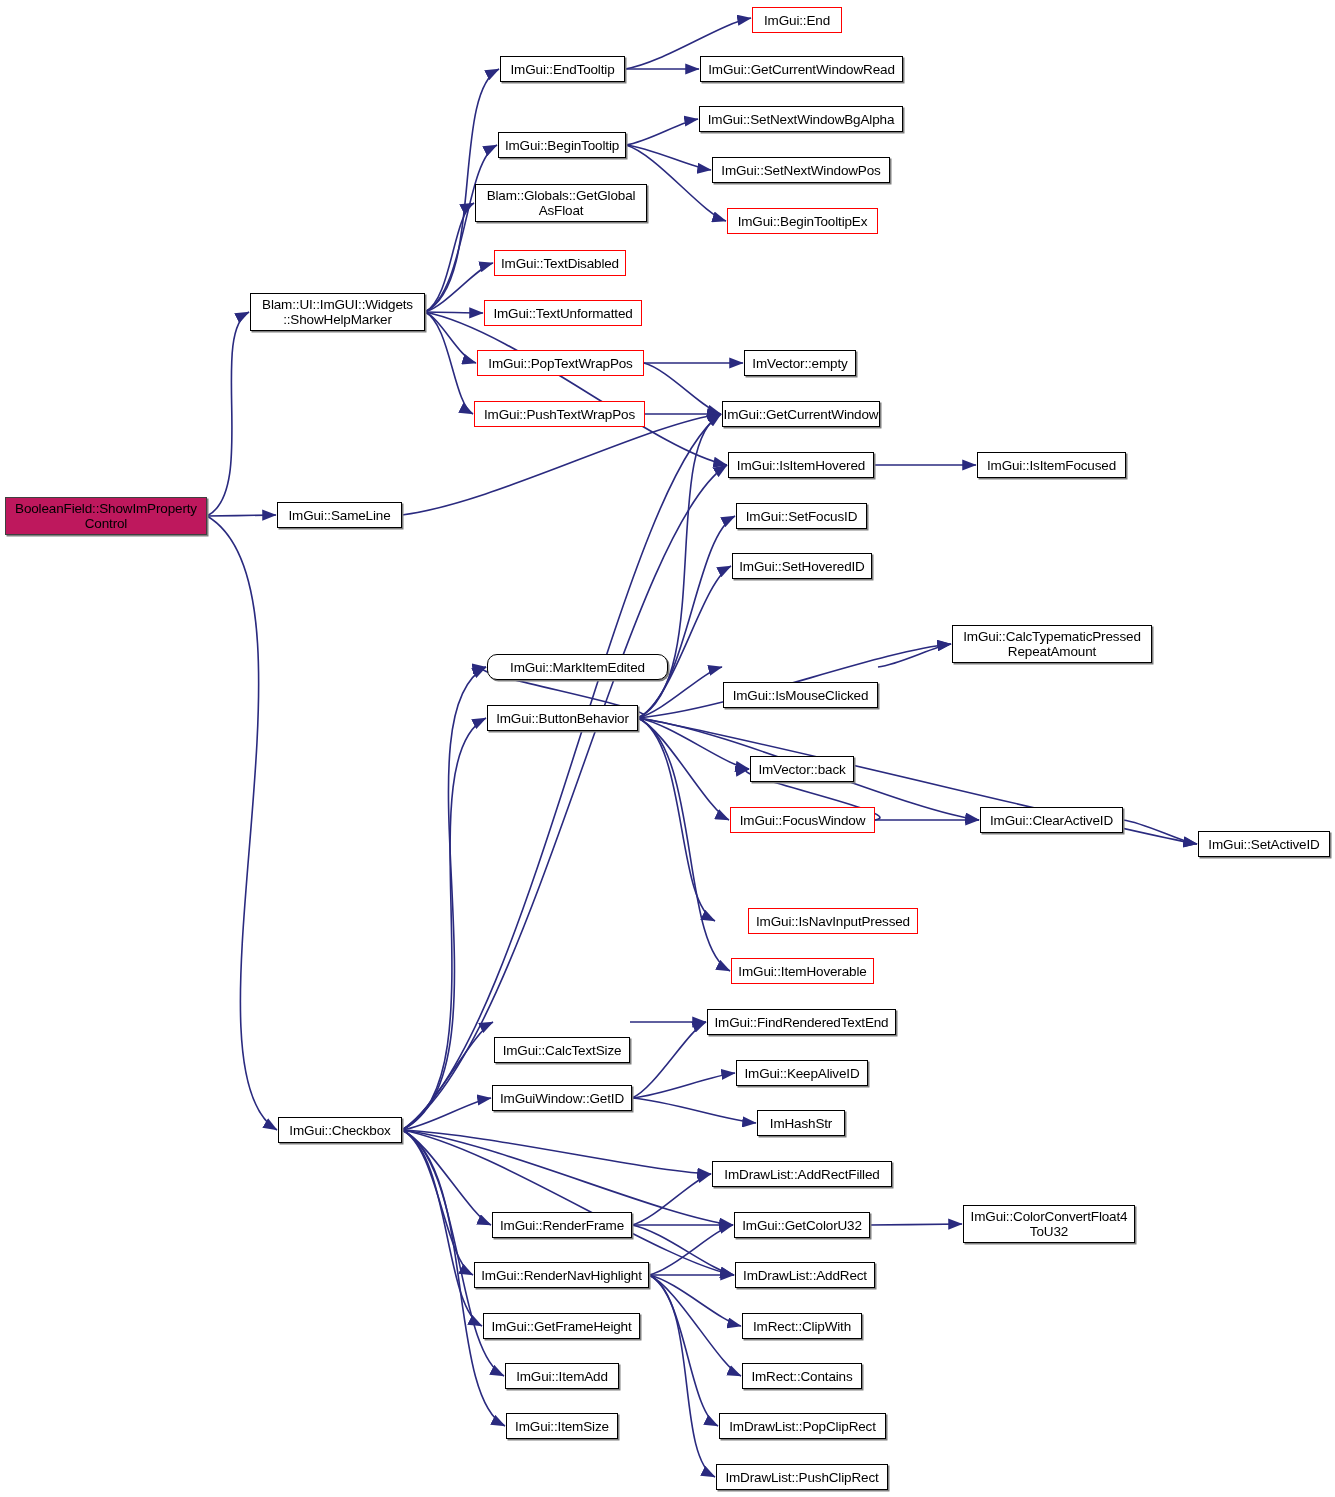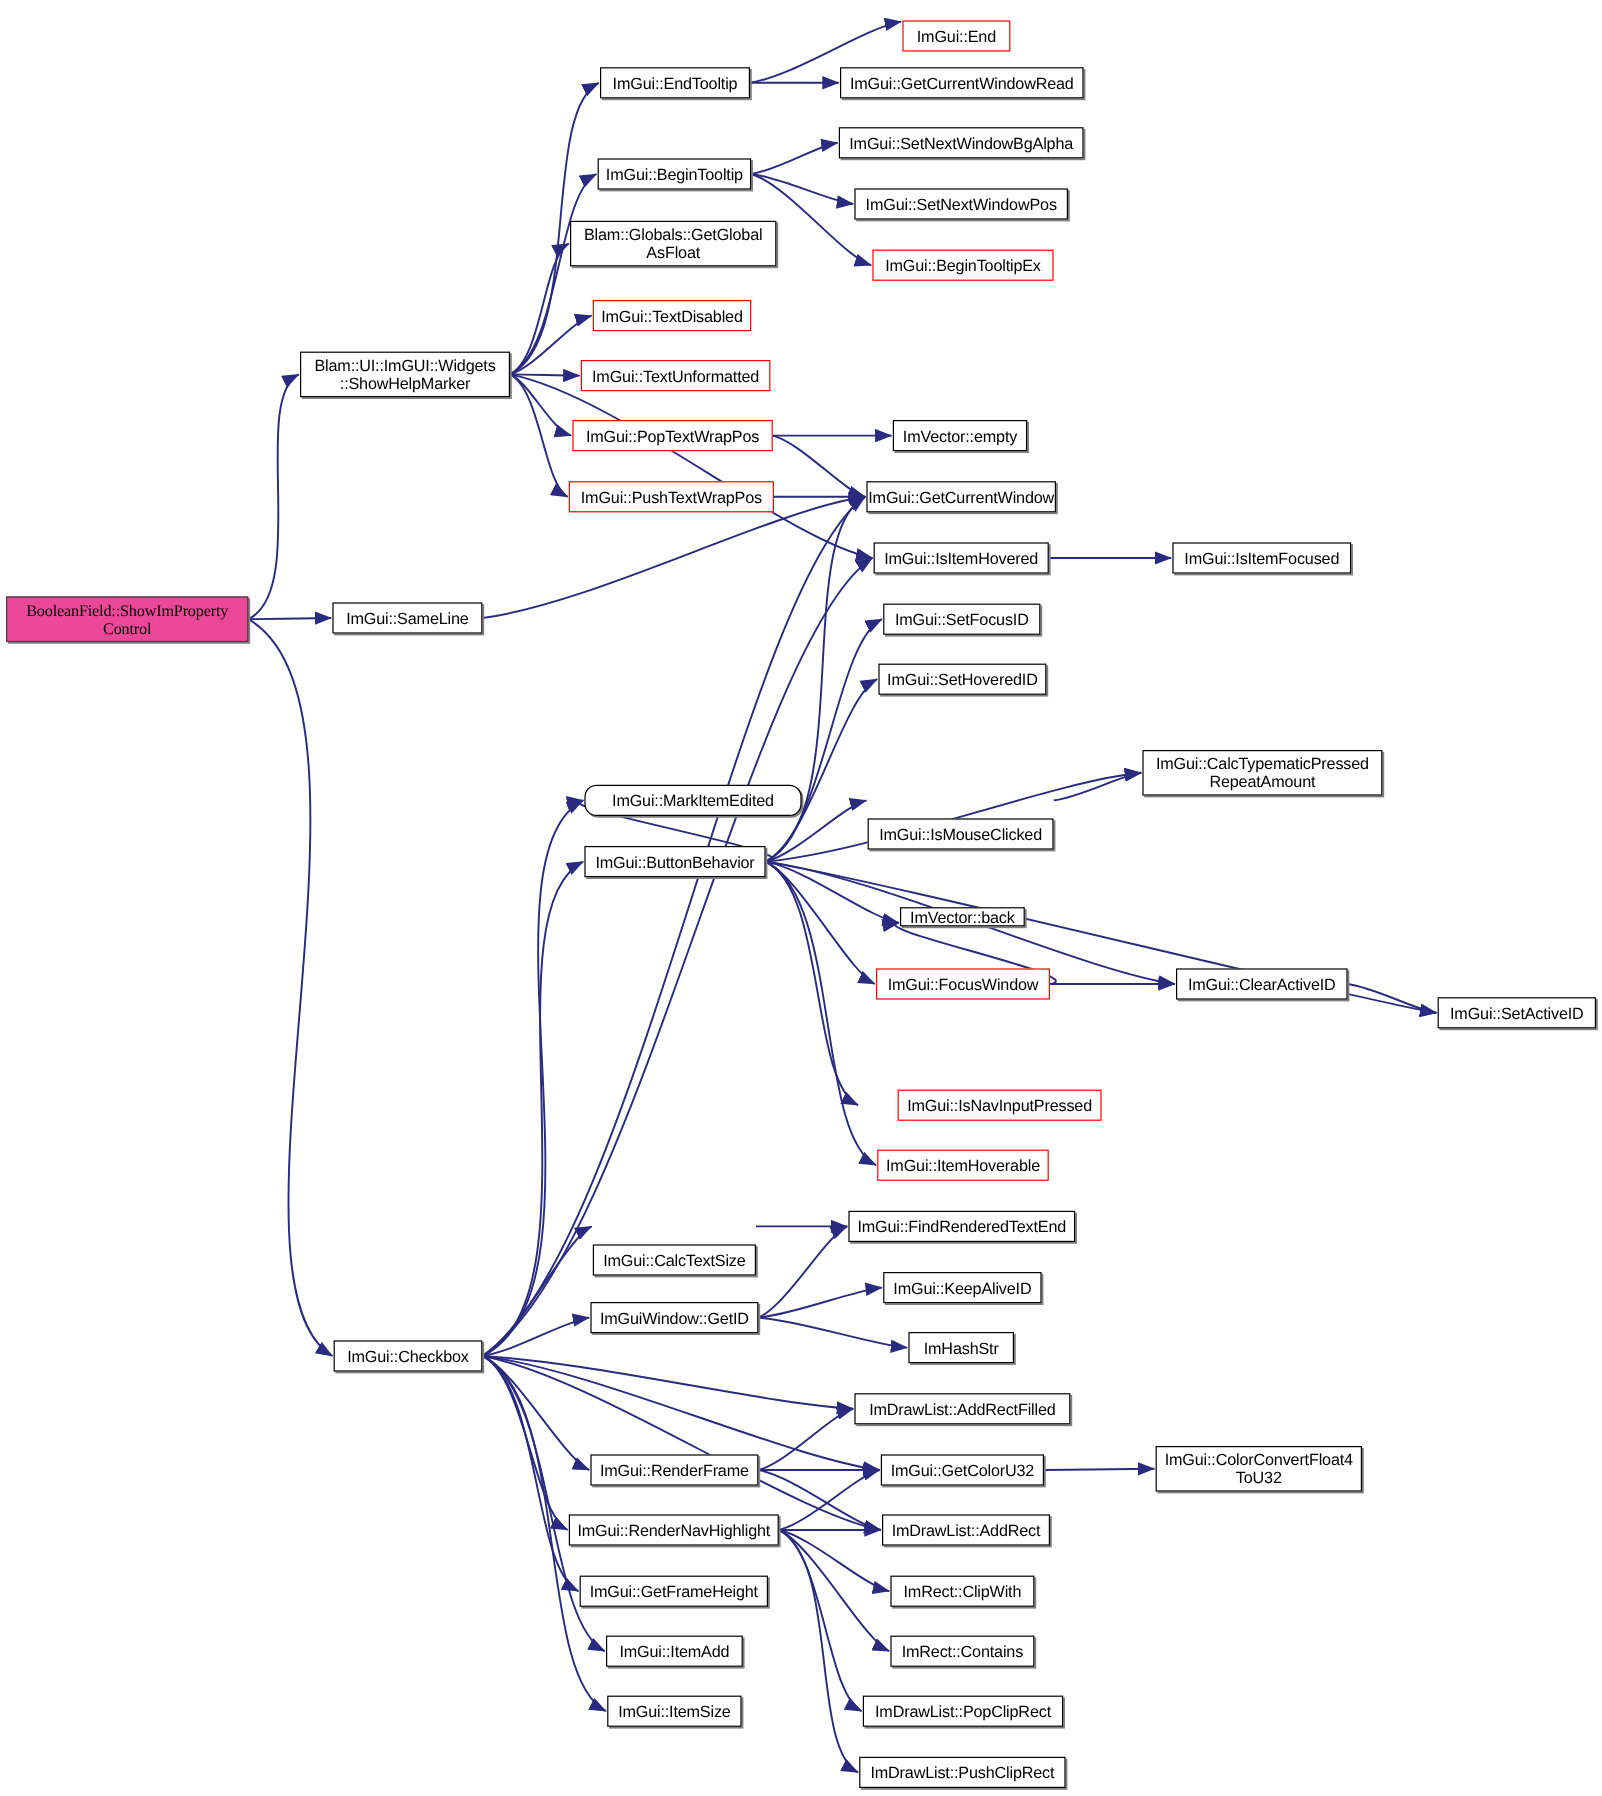--- a/index.html
+++ b/index.html
@@ -19,21 +19,21 @@
     background:#ffffff;
     border:1px solid #000000;
     letter-spacing:-0.15px;
     white-space:pre-line;
     overflow:hidden;
   }
   .node.shadow{
     box-shadow:1.5px 1.5px 0 0 #808080;
   }
   .node.red{ border-color:#ff0000; }
-  .node.root{ background:#ec4899; border-color:#404040;font-family:Liberation Serif, serif; }
+  .node.root{ background:#be185d; border-color:#404040; }
   .node span{display:block;width:100%;}
 </style>
 </head>
 <body>
 
 <div id="graph-root">
   <svg id="edges" viewBox="0 0 1335 1497">
     <defs>
       <marker id="arrowhead" markerWidth="9" markerHeight="7" refX="8.6" refY="3.5" orient="auto" markerUnits="strokeWidth">
         <polygon points="0,0 9,3.5 0,7" fill="#2a2a7f"></polygon>
@@ -110,41 +110,41 @@
   <div id="node-layer">
       <div class="node root shadow" style="left: 5px; top: 497px; width: 202px; height: 38px;"><span>BooleanField::ShowImProperty
 Control</span></div>
       <div class="node shadow" style="left: 277px; top: 502px; width: 125px; height: 26px;"><span>ImGui::SameLine</span></div>
       <div class="node shadow" style="left: 250px; top: 293px; width: 175px; height: 38px;"><span>Blam::UI::ImGUI::Widgets
 ::ShowHelpMarker</span></div>
       <div class="node shadow" style="left: 500px; top: 56px; width: 125px; height: 26px;"><span>ImGui::EndTooltip</span></div>
       <div class="node shadow" style="left: 498px; top: 132px; width: 128px; height: 26px;"><span>ImGui::BeginTooltip</span></div>
       <div class="node shadow" style="left: 475px; top: 184px; width: 172px; height: 38px;"><span>Blam::Globals::GetGlobal
 AsFloat</span></div>
-      <div class="node red" style="left: 752px; top: 17px; width: 90px; height: 26px;"><span>ImGui::End</span></div>
+      <div class="node red" style="left: 752px; top: 7px; width: 90px; height: 26px;"><span>ImGui::End</span></div>
       <div class="node shadow" style="left: 700px; top: 56px; width: 203px; height: 26px;"><span>ImGui::GetCurrentWindowRead</span></div>
       <div class="node shadow" style="left: 699px; top: 106px; width: 204px; height: 26px;"><span>ImGui::SetNextWindowBgAlpha</span></div>
       <div class="node shadow" style="left: 712px; top: 157px; width: 178px; height: 26px;"><span>ImGui::SetNextWindowPos</span></div>
       <div class="node red" style="left: 727px; top: 208px; width: 151px; height: 26px;"><span>ImGui::BeginTooltipEx</span></div>
       <div class="node red" style="left: 494px; top: 250px; width: 132px; height: 26px;"><span>ImGui::TextDisabled</span></div>
       <div class="node red" style="left: 484px; top: 300px; width: 158px; height: 26px;"><span>ImGui::TextUnformatted</span></div>
       <div class="node red" style="left: 477px; top: 350px; width: 167px; height: 26px;"><span>ImGui::PopTextWrapPos</span></div>
       <div class="node red" style="left: 474px; top: 401px; width: 171px; height: 26px;"><span>ImGui::PushTextWrapPos</span></div>
       <div class="node shadow" style="left: 744px; top: 350px; width: 112px; height: 26px;"><span>ImVector::empty</span></div>
       <div class="node shadow" style="left: 722px; top: 401px; width: 158px; height: 26px;"><span>ImGui::GetCurrentWindow</span></div>
       <div class="node shadow" style="left: 728px; top: 452px; width: 146px; height: 26px;"><span>ImGui::IsItemHovered</span></div>
       <div class="node shadow" style="left: 977px; top: 452px; width: 149px; height: 26px;"><span>ImGui::IsItemFocused</span></div>
       <div class="node shadow" style="left: 736px; top: 503px; width: 131px; height: 26px;"><span>ImGui::SetFocusID</span></div>
       <div class="node shadow" style="left: 732px; top: 553px; width: 140px; height: 26px;"><span>ImGui::SetHoveredID</span></div>
       <div class="node shadow" style="left: 952px; top: 625px; width: 200px; height: 38px;"><span>ImGui::CalcTypematicPressed
 RepeatAmount</span></div>
       <div class="node shadow" style="left: 723px; top: 654px; width: 155px; height: 26px; margin-top: 28px;"><span>ImGui::IsMouseClicked</span></div>
       <div class="node shadow" style="left: 487px; top: 654px; width: 181px; height: 26px; border-radius: 10px;"><span>ImGui::MarkItemEdited</span></div>
       <div class="node shadow" style="left: 487px; top: 705px; width: 151px; height: 26px;"><span>ImGui::ButtonBehavior</span></div>
-      <div class="node shadow" style="left: 750px; top: 756px; width: 104px; height: 16px;"><span>ImVector::back</span></div>
+      <div class="node shadow" style="left: 750px; top: 756px; width: 104px; height: 26px;"><span>ImVector::back</span></div>
       <div class="node red" style="left: 730px; top: 807px; width: 145px; height: 26px;"><span>ImGui::FocusWindow</span></div>
       <div class="node shadow" style="left: 980px; top: 807px; width: 143px; height: 26px; justify-content: center;"><span>ImGui::ClearActiveID</span></div>
       <div class="node shadow" style="left: 1198px; top: 831px; width: 132px; height: 26px;"><span>ImGui::SetActiveID</span></div>
       <div class="node red" style="left: 748px; top: 908px; width: 170px; height: 26px;"><span>ImGui::IsNavInputPressed</span></div>
       <div class="node red" style="left: 731px; top: 958px; width: 143px; height: 26px;"><span>ImGui::ItemHoverable</span></div>
       <div class="node shadow" style="left: 494px; top: 1037px; width: 136px; height: 26px;"><span>ImGui::CalcTextSize</span></div>
       <div class="node shadow" style="left: 707px; top: 1009px; width: 189px; height: 26px;"><span>ImGui::FindRenderedTextEnd</span></div>
       <div class="node shadow" style="left: 492px; top: 1085px; width: 140px; height: 26px;"><span>ImGuiWindow::GetID</span></div>
       <div class="node shadow" style="left: 736px; top: 1060px; width: 132px; height: 26px;"><span>ImGui::KeepAliveID</span></div>
       <div class="node shadow" style="left: 757px; top: 1110px; width: 88px; height: 26px;"><span>ImHashStr</span></div>

